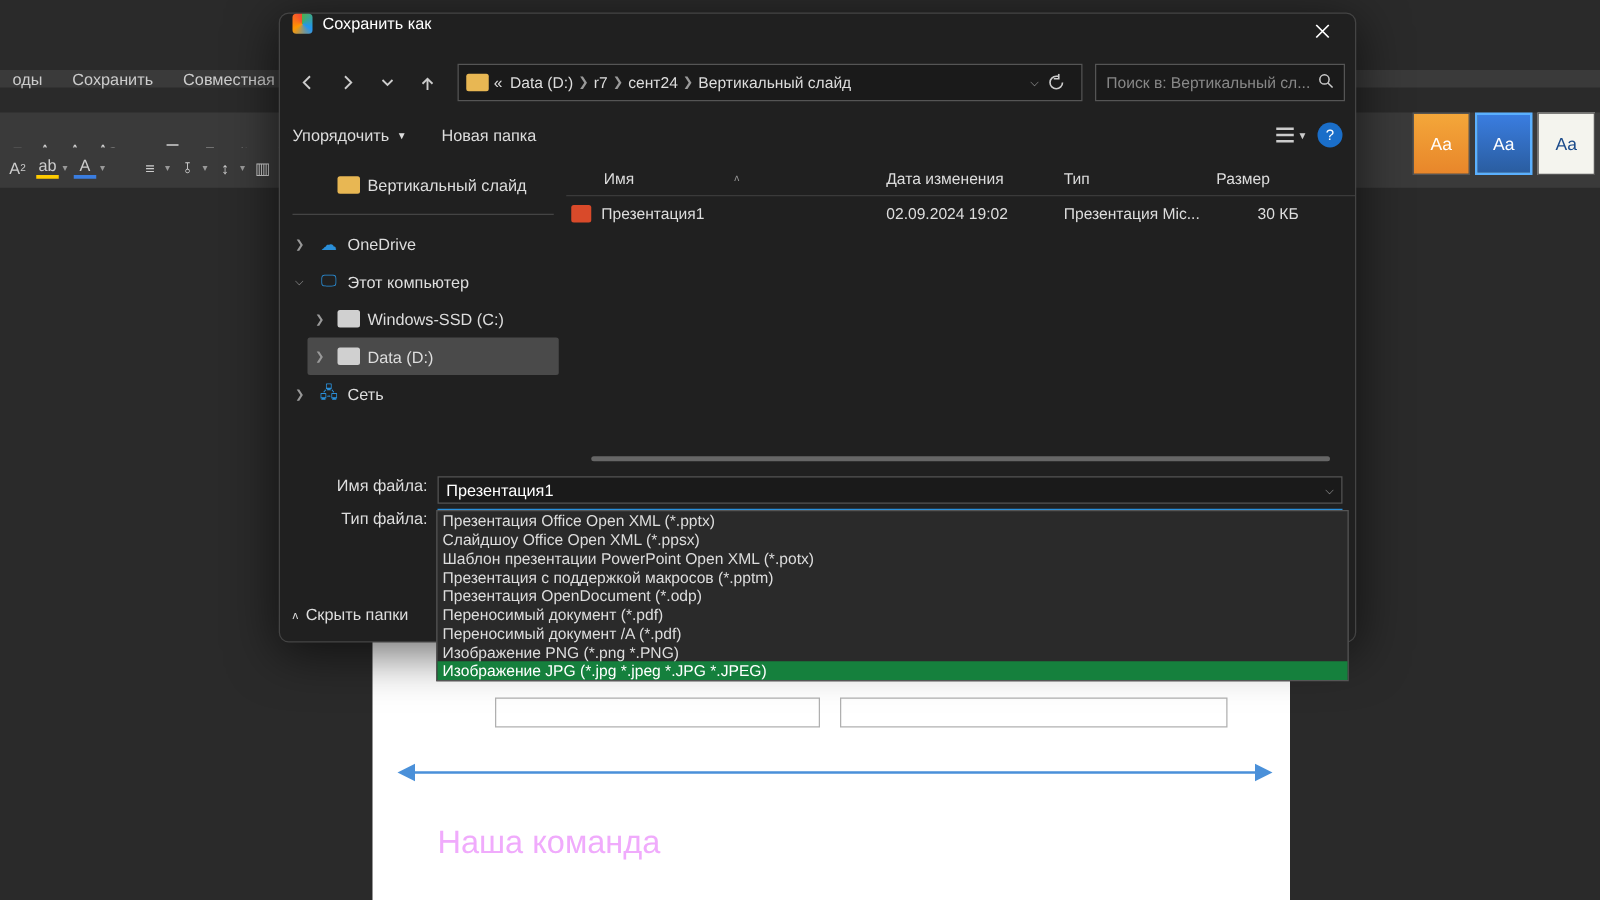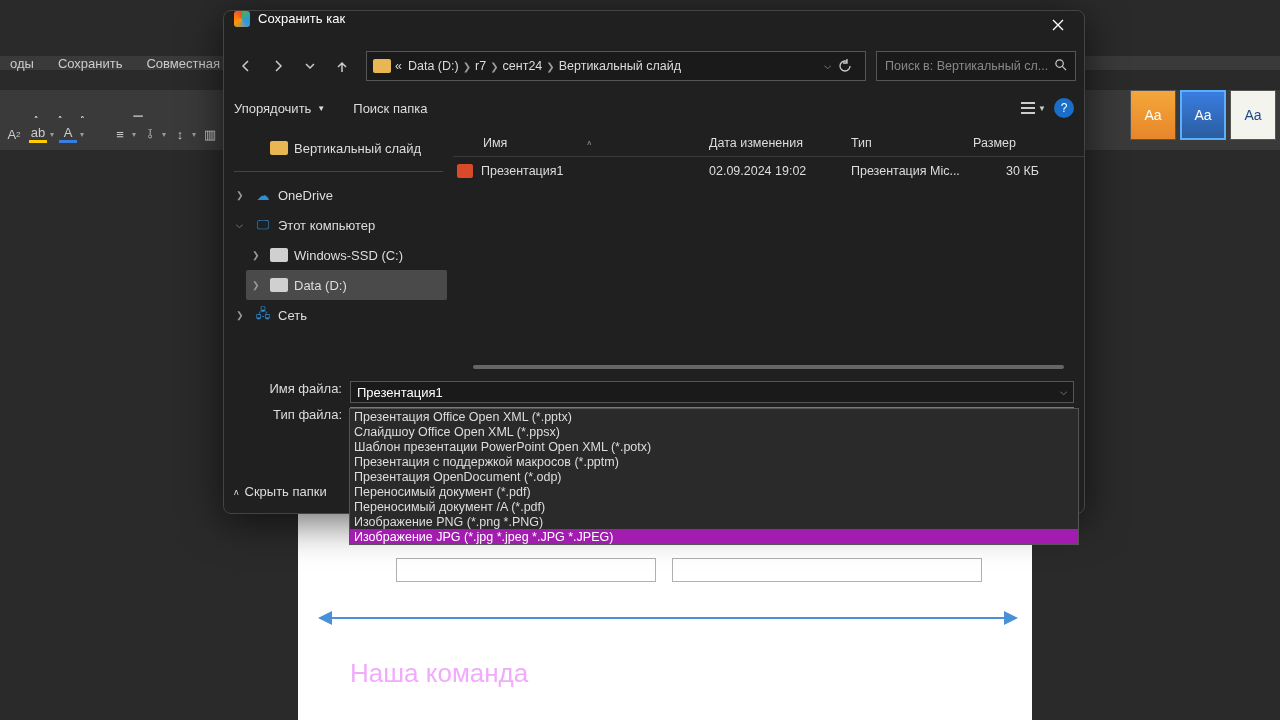--- a/index.html
+++ b/index.html
@@ -85,21 +85,21 @@
 .bottom-area { padding: 8px 10px; }
 .form-row { display: flex; align-items: flex-start; margin-bottom: 4px; }
 .form-label { width: 116px; text-align: right; font-size: 13px; color: #ddd; padding-right: 8px; }
 .form-input { flex: 1; height: 22px; background: #1a1a1a; border: 1px solid #555; color: #fff; font-size: 13px; padding: 0 6px; display: flex; align-items: center; position: relative; }
 .form-input.highlighted { border: 1px solid #2a8fd9; }
 .form-drop { margin-left: auto; font-size: 9px; color: #999; cursor: pointer; }
 
 
 .dropdown-list { position: absolute; top: 408px; left: 349px; width: 730px; background: #2a2a2a; border: 1px solid #555; z-index: 100; }
 .dropdown-item { height: 15px; font-size: 12.5px; color: #ddd; padding: 0 4px; display: flex; align-items: center; cursor: pointer; }
-.dropdown-item.highlighted { background: #a21caf; color: #fff; }
+.dropdown-item.highlighted { background: #15803d; color: #fff; }
 
 .footer-row { position: absolute; bottom: 14px; left: 10px; display: flex; align-items: center; gap: 6px; font-size: 13px; color: #ddd; cursor: pointer; }
 .footer-chev { font-size: 9px; }
 
 
 .toast { position: absolute; top: 556px; left: 512px; width: 260px; height: 50px; background: #3a3a3a; border-radius: 6px; display: flex; align-items: center; justify-content: center; color: #ccc; font-size: 13px; gap: 10px; }
 .toast-spinner { width: 18px; height: 18px; border: 2px solid #666; border-top-color: #fff; border-radius: 50%; }
 
 .inset-box { position: absolute; top: 558px; left: 396px; width: 260px; height: 24px; border: 1px solid #b0b0b0; background: #fff; }
 .inset-box2 { position: absolute; top: 558px; left: 672px; width: 310px; height: 24px; border: 1px solid #b0b0b0; background: #fff; }
@@ -266,21 +266,21 @@
       </span>
     </div>
   </div>
 
   <div class="toolbar-row">
     <div class="toolbar-btn">
       <span>Упорядочить</span>
       <span style="font-size:8px">▼</span>
     </div>
     <div class="toolbar-btn">
-      <span>Поиск папка</span>
+      <span>Новая папка</span>
     </div>
     <div class="toolbar-right">
       <div class="view-btn">
         <svg viewBox="0 0 16 16" width="16" height="16">
             <rect x="1" y="2" width="14" height="2" fill="#ccc"></rect>
             <rect x="1" y="7" width="14" height="2" fill="#ccc"></rect>
             <rect x="1" y="12" width="14" height="2" fill="#ccc"></rect>
           </svg>
         <span style="font-size:8px;margin-left:2px">▼</span>
       </div>

